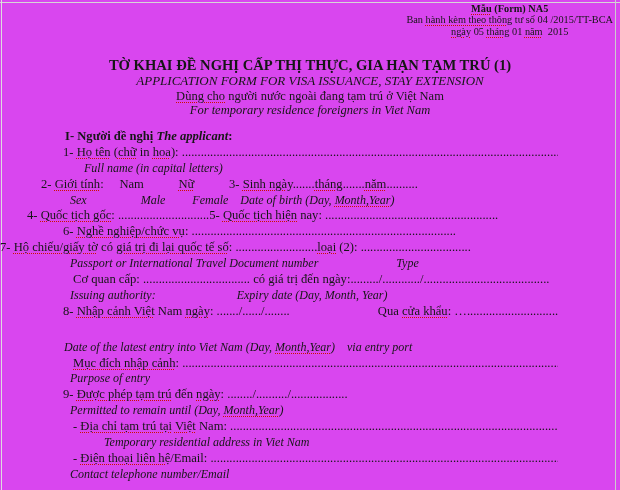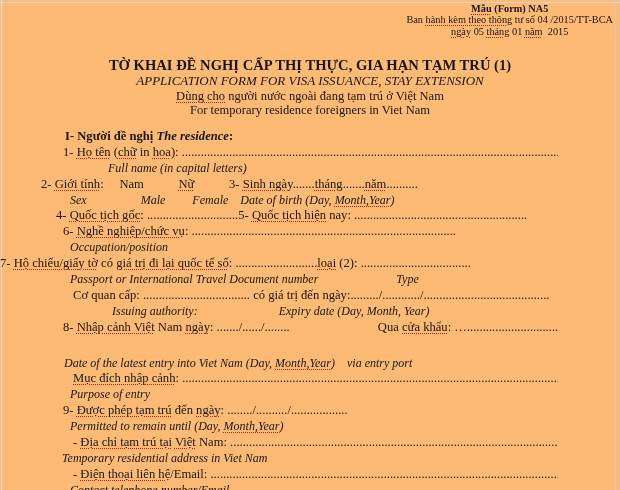--- a/index.html
+++ b/index.html
@@ -1,61 +1,60 @@
 <!DOCTYPE html>
 <html><head>
 <meta charset="utf-8">
 <style>
   *{box-sizing:border-box}
   html,body{margin:0;padding:0}
   body{width:620px;height:490px;background:#ffffff;font-family:"Liberation Serif","DejaVu Serif",serif;color:#161616}
-  .page{position:relative;width:620px;height:490px;overflow:hidden;background:#fdba74}
+  .page{position:relative;width:620px;height:490px;overflow:hidden;background:#d946ef}
   .edge-top{position:absolute;top:2px;left:0;width:620px;height:1px;background:#d6d6d6}
   .edge-left{position:absolute;top:0;left:1px;width:1px;height:490px;background:#dddddd}
   .edge-right{position:absolute;top:0;left:615px;width:1px;height:490px;background:#cccccc}
   .header-right{position:absolute;top:3px;right:7px;text-align:center;font-size:10.3px;line-height:11.3px;white-space:pre}
   .title-block{position:absolute;top:56px;left:0;width:620px;text-align:center;white-space:pre}
   .title-block .t1{font-size:14.6px;font-weight:bold;line-height:18px}
   .title-block .t2{font-size:13px;font-style:italic;line-height:14.5px}
   .title-block .t3{font-size:12.5px;line-height:14px}
-  .title-block .t4{font-size:12.5px;line-height:14px}
+  .title-block .t4{font-size:12.5px;font-style:italic;line-height:14px}
   .form-body{position:absolute;top:129px;left:0;width:558px}
   .form-body .line{white-space:pre;overflow:hidden;height:15.9px;line-height:15.9px;font-size:12.6px}
   .form-body .line.en{font-style:italic;font-size:12px}
   .b{font-weight:bold}
   .i{font-style:italic}
   .sq{text-decoration-line:underline;text-decoration-style:dotted;text-decoration-color:#cc1100;text-decoration-thickness:1.4px;text-underline-offset:2px}
 </style>
 </head>
 <body>
 
 <div class="page">
   <div class="edge-top"></div>
   <div class="edge-left"></div>
   <div class="edge-right"></div>
 
   <div class="header-right"><div class="line"><span class="b sq">Mẫu</span><span class="b"> (Form) NA5</span></div><div class="line"><span>Ban </span><span class="sq">hành kèm theo thông</span><span> tư số 04 /2015/TT-BCA</span></div><div class="line"><span class="sq">ngày</span><span> 05 </span><span class="sq">tháng</span><span> 01 </span><span class="sq">năm</span><span>  2015</span></div></div>
   <div class="title-block"><div class="line t1"><span>TỜ KHAI ĐỀ NGHỊ CẤP THỊ THỰC, GIA HẠN TẠM TRÚ (1)</span></div><div class="line t2"><span>APPLICATION FORM FOR VISA ISSUANCE, STAY EXTENSION</span></div><div class="line t3"><span class="sq">Dùng cho</span><span> người nước ngoài đang tạm trú ở Việt Nam</span></div><div class="line t4"><span>For temporary residence foreigners in Viet Nam</span></div></div>
   <div class="form-body">
-      <div class="line" style="padding-left: 65px;"><span class="b">I- Người đề nghị </span><span class="b i">The residence</span><span class="b">:</span></div>
+      <div class="line" style="padding-left: 65px;"><span class="b">I- Người đề nghị </span><span class="b i">The applicant</span><span class="b">:</span></div>
       <div class="line" style="padding-left: 63px;"><span>1- </span><span class="sq">Họ tên</span><span> (</span><span class="sq">chữ</span><span> in </span><span class="sq">hoa</span><span>): </span><span>......................................................................................................................................................</span></div>
-      <div class="line en" style="padding-left: 108px;"><span>Full name (in capital letters)</span></div>
+      <div class="line en" style="padding-left: 84px;"><span>Full name (in capital letters)</span></div>
       <div class="line" style="padding-left: 41px;"><span>2- </span><span class="sq">Giới tính</span><span>:     Nam           </span><span class="sq">Nữ</span><span>           3- </span><span class="sq">Sinh ngày</span><span>.......</span><span class="sq">tháng</span><span>.......</span><span class="sq">năm</span><span>..........</span></div>
       <div class="line en" style="padding-left: 70px;"><span>Sex                  Male         Female    Date of birth (Day, </span><span class="sq">Month,Year</span><span>)</span></div>
-      <div class="line" style="padding-left: 56px;"><span>4- </span><span class="sq">Quốc tịch gốc</span><span>: </span><span>.............................</span><span>5- </span><span class="sq">Quốc tịch hiện</span><span> nay: </span><span>.......................................................</span></div>
+      <div class="line" style="padding-left: 27px;"><span>4- </span><span class="sq">Quốc tịch gốc</span><span>: </span><span>.............................</span><span>5- </span><span class="sq">Quốc tịch hiện</span><span> nay: </span><span>.......................................................</span></div>
       <div class="line" style="padding-left: 63px;"><span>6- </span><span class="sq">Nghề nghiệp/chức vụ</span><span>: </span><span>....................................................................................</span></div>
-      <div class="line en" style="padding-left: 70px;"><span>Occupation/position</span></div>
       <div class="line" style=""><span>7- </span><span class="sq">Hộ chiếu/giấy tờ</span><span> có </span><span class="sq">giá trị đi lại quốc tế số</span><span>: </span><span>..........................</span><span class="sq">loại</span><span> (2): </span><span>...................................</span></div>
       <div class="line en" style="padding-left: 70px;"><span>Passport or International Travel Document number                          Type</span></div>
       <div class="line" style="padding-left: 73px;"><span>Cơ quan cấp: </span><span>..................................</span><span> có giá trị đến ngày:</span><span>.........</span><span>/</span><span>............</span><span>/</span><span>........................................</span></div>
-      <div class="line en" style="padding-left: 70px; margin-left: 42px;"><span>Issuing authority:                           Expiry date (Day, Month, Year)</span></div>
+      <div class="line en" style="padding-left: 70px;"><span>Issuing authority:                           Expiry date (Day, Month, Year)</span></div>
       <div class="line" style="padding-left: 63px;"><span>8- </span><span class="sq">Nhập cảnh Việt</span><span> Nam </span><span class="sq">ngày</span><span>: ......./....../........                            Qua </span><span class="sq">cửa khẩu</span><span>: …</span><span>........................................</span></div>
       <div class="line en" style="padding-left: 64px; margin-top: 20px;"><span>Date of the latest entry into Viet Nam (Day, </span><span class="sq">Month,Year</span><span>)    via entry port</span></div>
       <div class="line" style="padding-left: 73px;"><span class="sq">Mục đích nhập cảnh</span><span>: </span><span>......................................................................................................................................................</span></div>
       <div class="line en" style="padding-left: 70px;"><span>Purpose of entry</span></div>
       <div class="line" style="padding-left: 63px;"><span>9- </span><span class="sq">Được phép tạm trú</span><span> đến </span><span class="sq">ngày</span><span>: ......../........../..................</span></div>
       <div class="line en" style="padding-left: 70px;"><span>Permitted to remain until (Day, </span><span class="sq">Month,Year</span><span>)</span></div>
       <div class="line" style="padding-left: 73px;"><span>- </span><span class="sq">Địa chỉ tạm trú tại</span><span> </span><span class="sq">Việt</span><span> Nam: </span><span>......................................................................................................................................................</span></div>
-      <div class="line en" style="padding-left: 62px;"><span>Temporary residential address in Viet Nam</span></div>
+      <div class="line en" style="padding-left: 104px;"><span>Temporary residential address in Viet Nam</span></div>
       <div class="line" style="padding-left: 73px;"><span>- </span><span class="sq">Điện thoại liên hệ</span><span>/Email: </span><span>......................................................................................................................................................</span></div>
       <div class="line en" style="padding-left: 70px;"><span>Contact telephone number/Email</span></div>
     </div>
 </div>
 
 </body></html>

